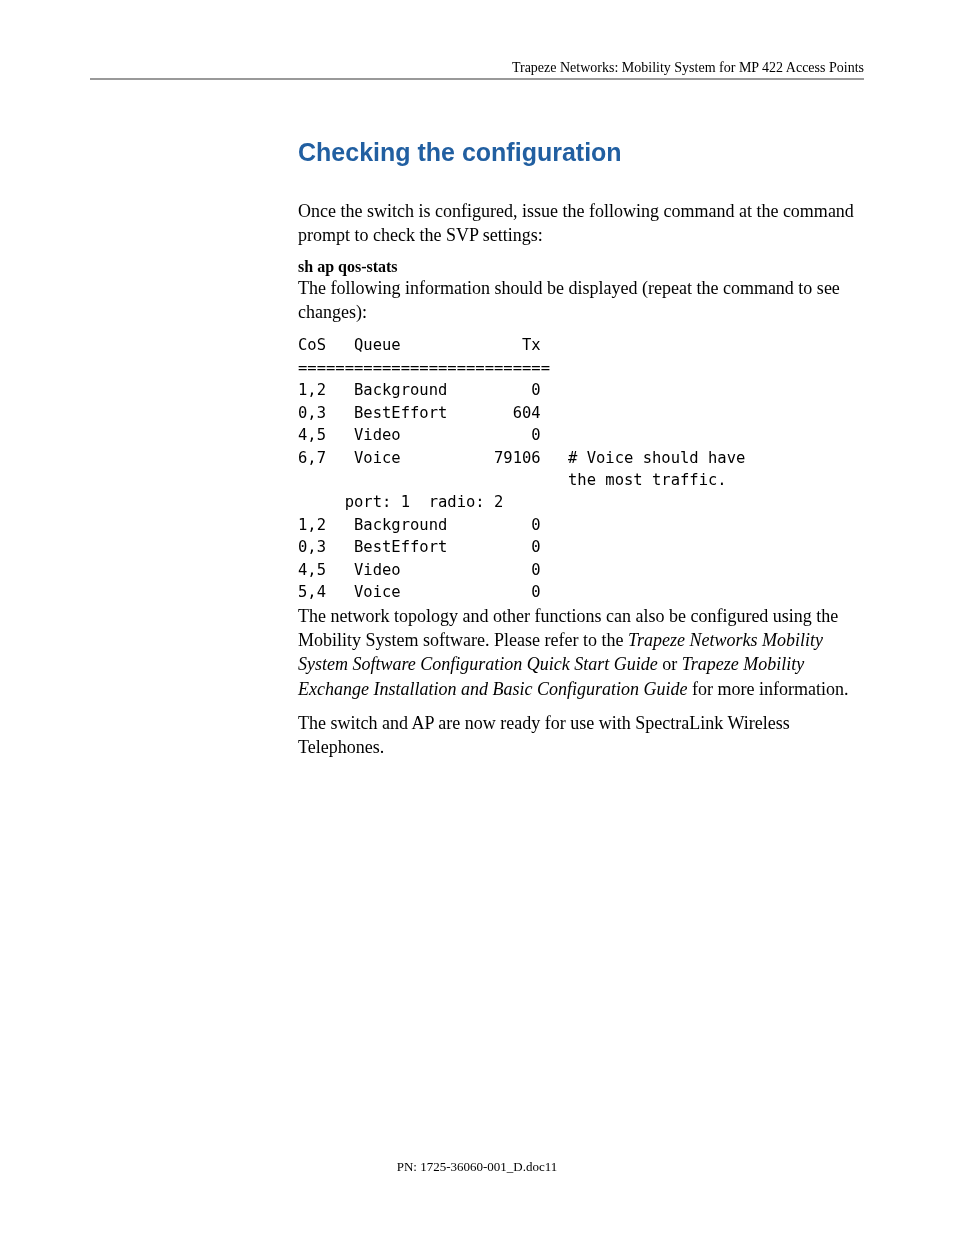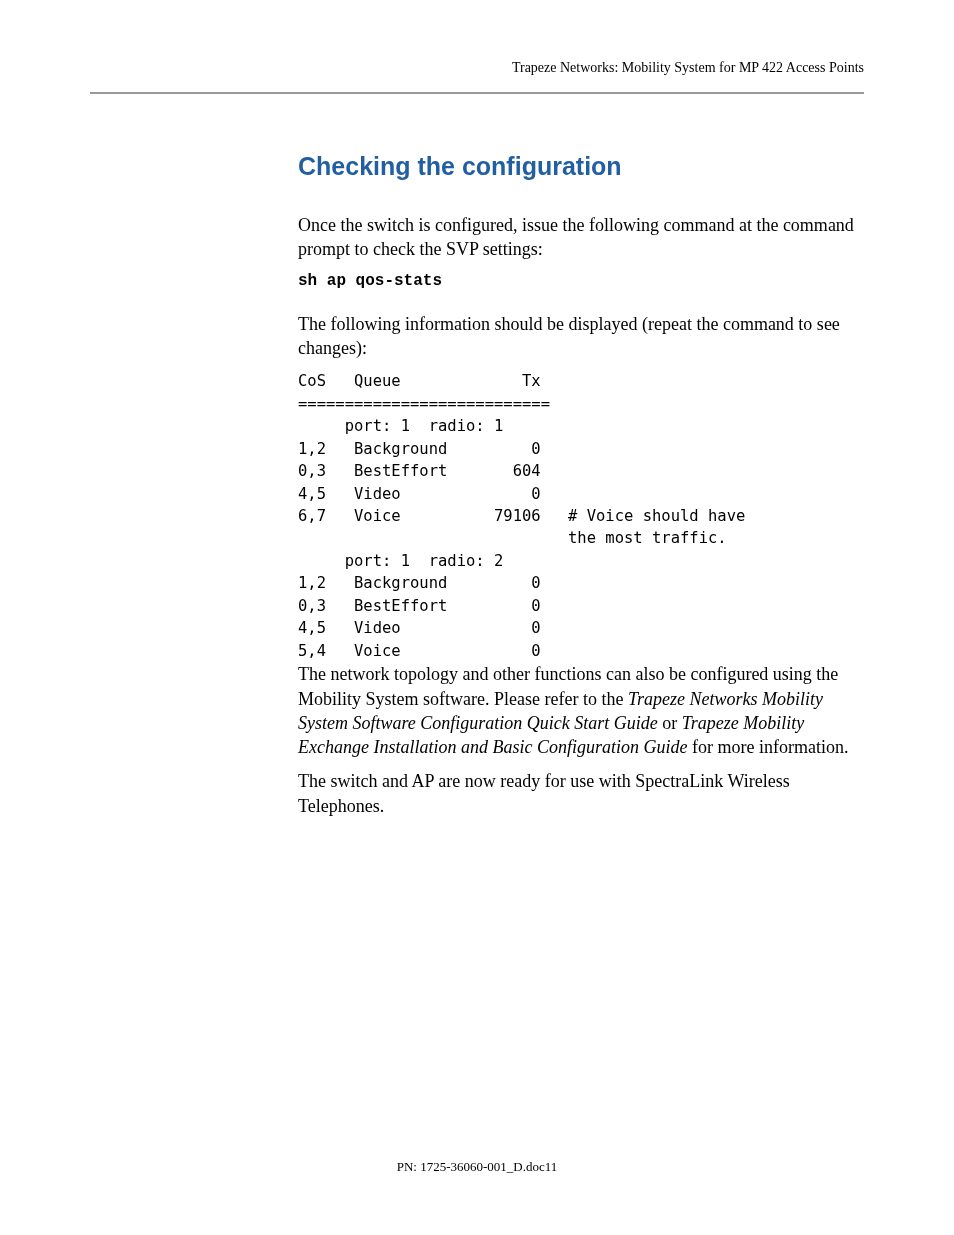--- a/index.html
+++ b/index.html
@@ -15,44 +15,44 @@
   }
   .page {
     padding: 60px 90px 60px 90px;
     box-sizing: border-box;
     height: 100%;
     position: relative;
   }
   .header {
     text-align: right;
     font-size: 14px;
-    padding-bottom: 16px;
+    padding-bottom: 2px;
     border-bottom: 2px solid #999;
     margin-bottom: 58px;
   }
   .content {
     margin-left: 208px;
   }
   .section-title {
     font-family: "Futura", "Century Gothic", "Trebuchet MS", sans-serif;
     font-size: 25px;
     font-weight: bold;
     color: #215fa1;
     margin-bottom: 32px;
   }
   .body-text {
     font-size: 18px;
     line-height: 1.35;
     margin-bottom: 10px;
   }
   .cmd {
-    font-family: Liberation Mono, monospace;
+    font-family: Liberation Serif, serif;
     font-size: 16px;
     font-weight: bold;
-    margin-bottom: 22px;
+    margin-bottom: 0;
   }
   .code-table {
     border-collapse: collapse;
     font-family: "Lucida Console", Consolas, monospace;
     font-size: 15.5px;
     line-height: 1.45;
   }
   .code-table td {
     padding: 0;
     vertical-align: top;
@@ -88,24 +88,20 @@
     <div class="body-text">The following information should be displayed (repeat the command to see changes):</div>
 
     <table class="code-table">
       <tbody>
           <tr>
         <td class="col-left">CoS   Queue             Tx</td>
         <td class="col-annot"></td>
       </tr>
       <tr>
         <td class="col-left">===========================</td>
-        <td class="col-annot"></td>
-      </tr>
-      <tr>
-        <td class="col-left">     port: 1  radio: 1</td>
         <td class="col-annot"></td>
       </tr>
       <tr>
         <td class="col-left">1,2   Background         0</td>
         <td class="col-annot"></td>
       </tr>
       <tr>
         <td class="col-left">0,3   BestEffort       604</td>
         <td class="col-annot"></td>
       </tr>

